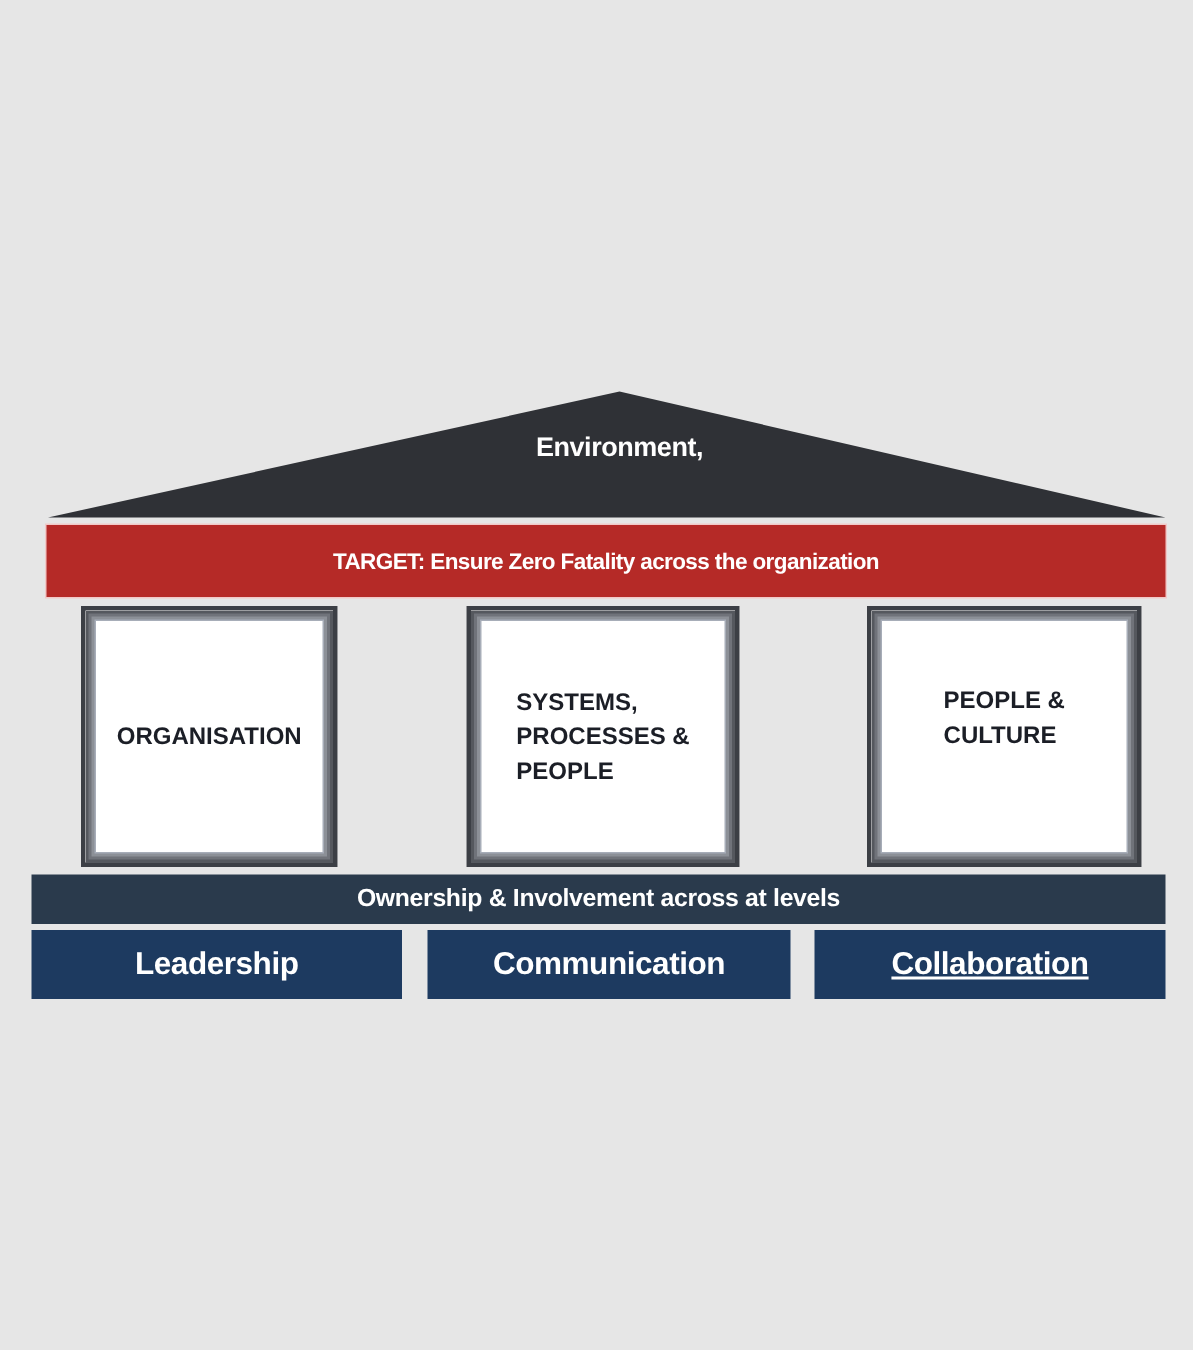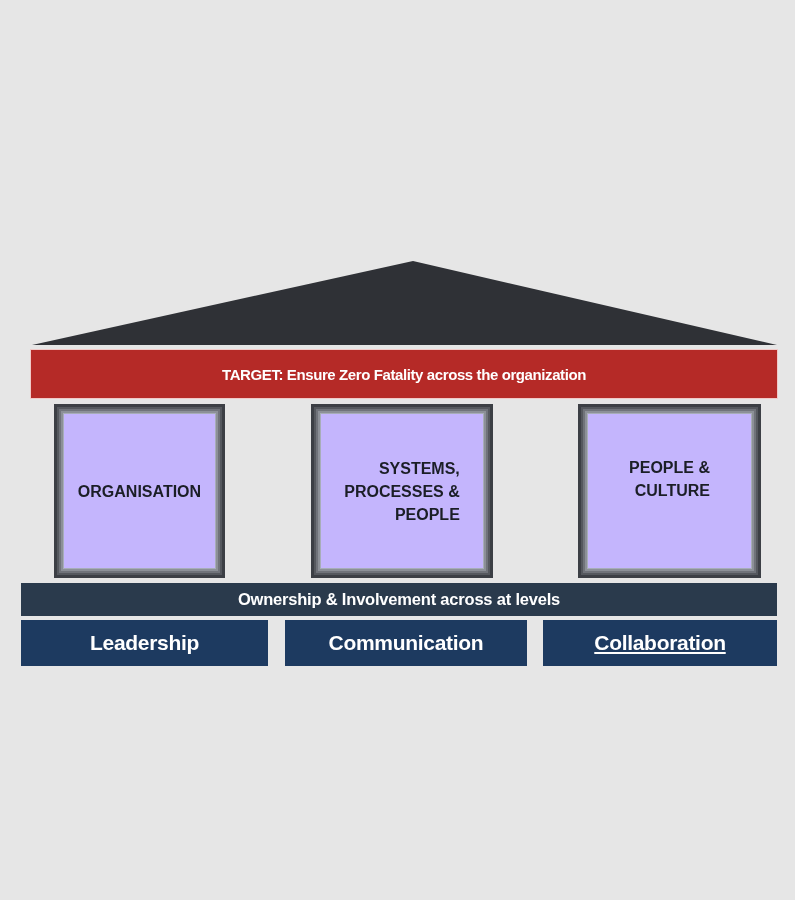--- a/index.html
+++ b/index.html
@@ -16,24 +16,24 @@
   }
   .roof-text span { display: block; }
   .target {
     position: absolute; left: 31px; top: 350px; width: 746px; height: 48px;
     background: #b52a27; color: #fff; font-weight: bold; font-size: 15px;
     display: flex; align-items: center; justify-content: center; letter-spacing: -0.4px;
     box-shadow: 0 0 0 1px #f1c9c8;
   }
   .pillar {
     position: absolute; top: 404px; height: 174px; box-sizing: border-box;
-    background: #c4b5fd;
+    background: #ffffff;
     border: 3px solid #3c3f45;
     box-shadow: inset 0 0 0 2px #55585e, inset 0 0 0 4px #70737a, inset 0 0 0 6px #8c9097, inset 0 0 0 7px #a7adb8;
-    display: flex; align-items: center; justify-content: center; text-align: right;
+    display: flex; align-items: center; justify-content: center; text-align: left;
     color: #1b1e26; font-weight: bold; font-size: 16px; line-height: 23px;
   }
   .pillar .lines span { display: block; }
   .ownership {
     position: absolute; left: 21px; top: 583px; width: 756px; height: 33px;
     background: #2a3a4c; color: #fff; font-weight: bold; font-size: 16.5px;
     display: flex; align-items: center; justify-content: center; letter-spacing: -0.2px; text-align: right;
   }
   .base {
     position: absolute; top: 620px; height: 46px; background: #1d3a60; color: #fff;
@@ -42,20 +42,21 @@
   }
 </style>
 </head>
 <body>
 
 <svg class="roof" viewBox="0 0 795 900">
   <polygon points="32,345 413,261 777,345" fill="#2f3136"></polygon>
 </svg>
 
 <div class="roof-text">
+  <span>Environment,</span>
 </div>
 
 <div class="target">TARGET: Ensure Zero Fatality across the organization</div>
 
 <div class="pillar" style="left:54px; width:171px;">
   <div class="lines">
     <span>ORGANISATION</span>
   </div>
 </div>
 

